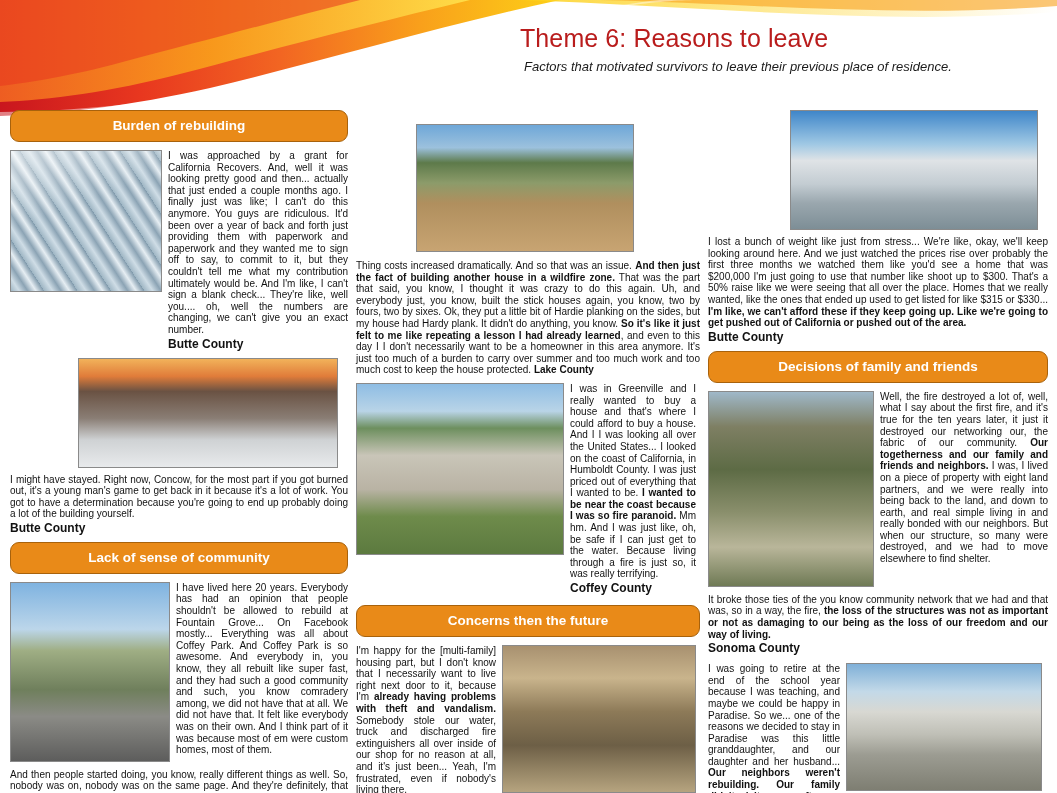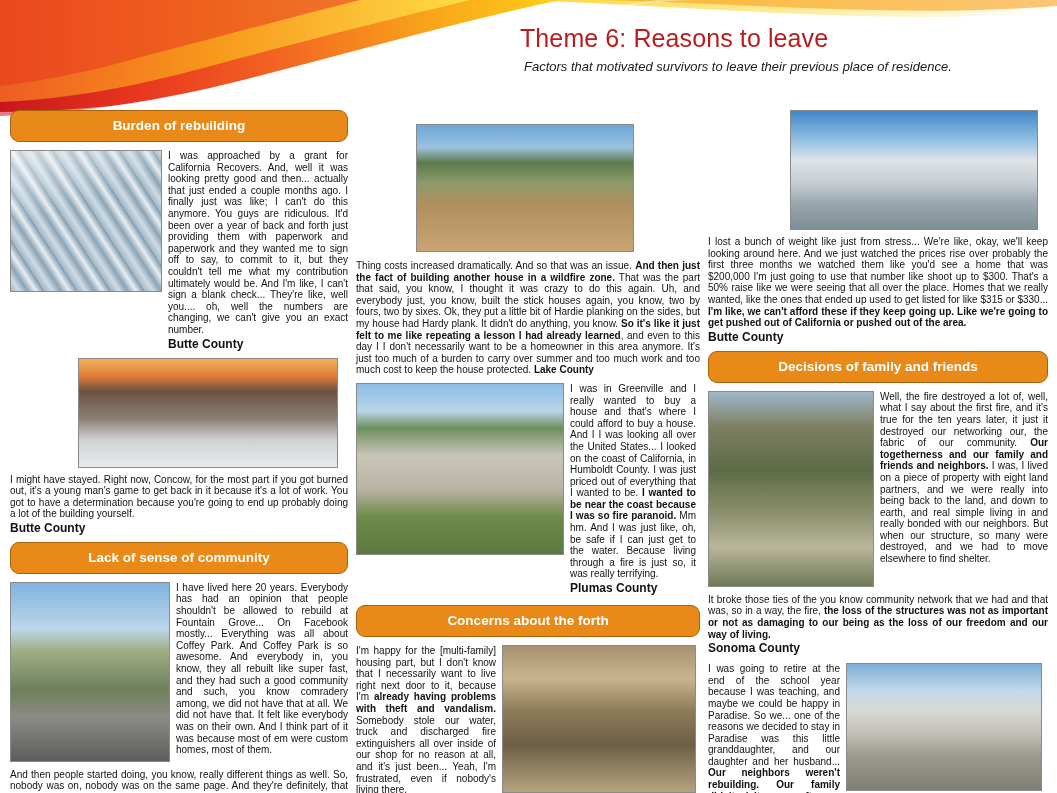--- a/index.html
+++ b/index.html
@@ -223,25 +223,25 @@
 
     <div class="quote blk">
       <span>Thing costs increased dramatically. And so that was an issue. </span><b>And then just the fact of building another house in a wildfire zone.</b><span> That was the part that said, you know, I thought it was crazy to do this again. Uh, and everybody just, you know, built the stick houses again, you know, two by fours, two by sixes. Ok, they put a  little bit of Hardie planking on the sides, but my house had Hardy plank. It didn't do anything, you know. </span><b>So it's like it just felt to me like repeating a lesson I had already learned</b><span>, and even to this day I I don't necessarily want to be a homeowner in this area anymore. It's just too much of a burden to carry over summer and too much work and too much cost to keep the house protected.</span>
       <b>Lake County</b>
     </div>
 
     <div class="row blk" style="margin-top:4px;">
       <div class="photo ph-house-green" style="width:208px;height:172px;margin-right:6px;flex:none;"></div>
       <div style="width:126px;">
         <div class="quote"><span>I was in Greenville and I really wanted to buy a house and that's where I could afford to buy a house. And I I was looking all over the United States... I looked on the coast of California, in Humboldt County. I was just priced out of everything that I wanted to be. </span><b>I wanted to be near the coast because I was so fire paranoid.</b><span> Mm hm. And I was just like, oh, be safe if I can just get to the water. Because living through a fire is just so, it was really terrifying.</span></div>
-        <div class="county">Plumas County</div>
-      </div>
-    </div>
-
-    <div class="sec-head" style="margin-top:10px;">Concerns about the forth</div>
+        <div class="county">Coffey County</div>
+      </div>
+    </div>
+
+    <div class="sec-head" style="margin-top:10px;">Concerns then the future</div>
 
     <div class="row">
       <div style="width:140px;margin-right:6px;">
         <div class="quote"><span>I'm happy for the [multi-family] housing part, but I don't know that I necessarily want to live right next door to it, because I'm </span><b>already having problems with theft and vandalism.</b><span> Somebody stole our water, truck and discharged fire extinguishers all over inside of our shop for no reason at all, and it's just been... Yeah, I'm frustrated, even if nobody's living there.</span></div>
         <div class="county">Butte County</div>
       </div>
       <div class="photo ph-debris" style="width:194px;height:148px;flex:none;"></div>
     </div>
   </div>
 

